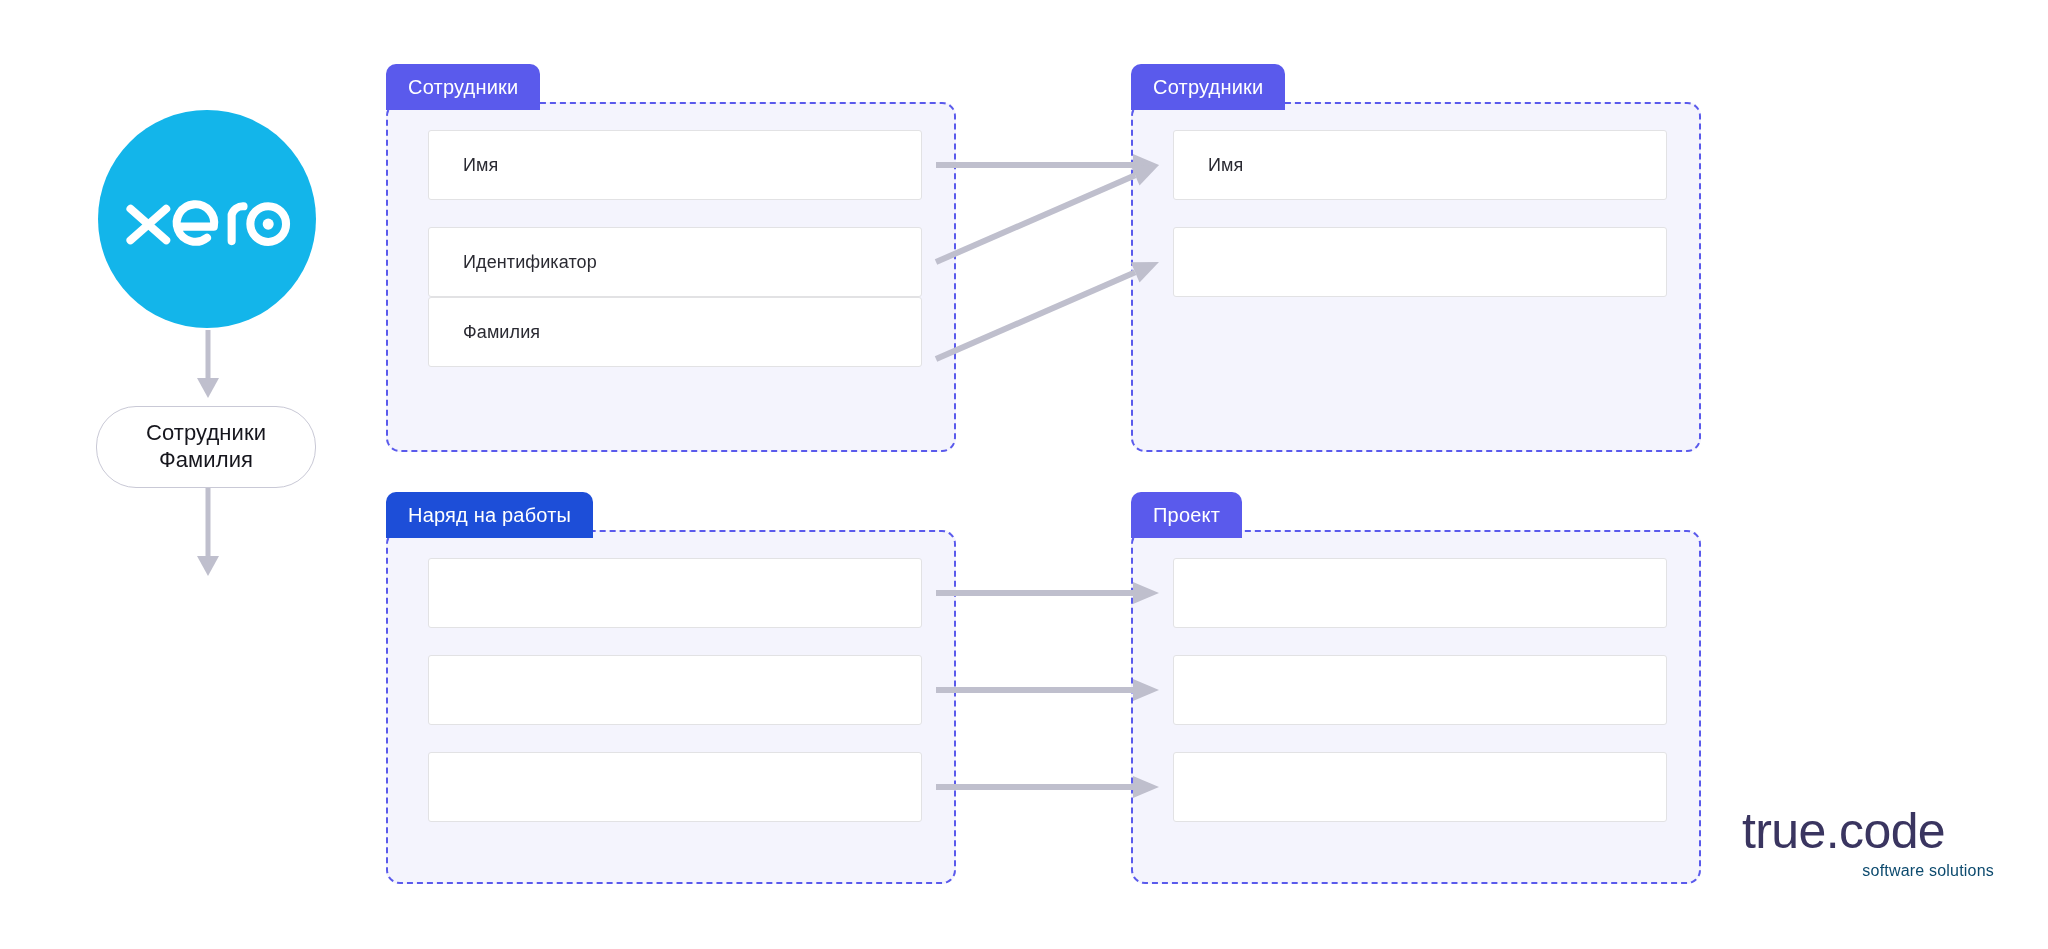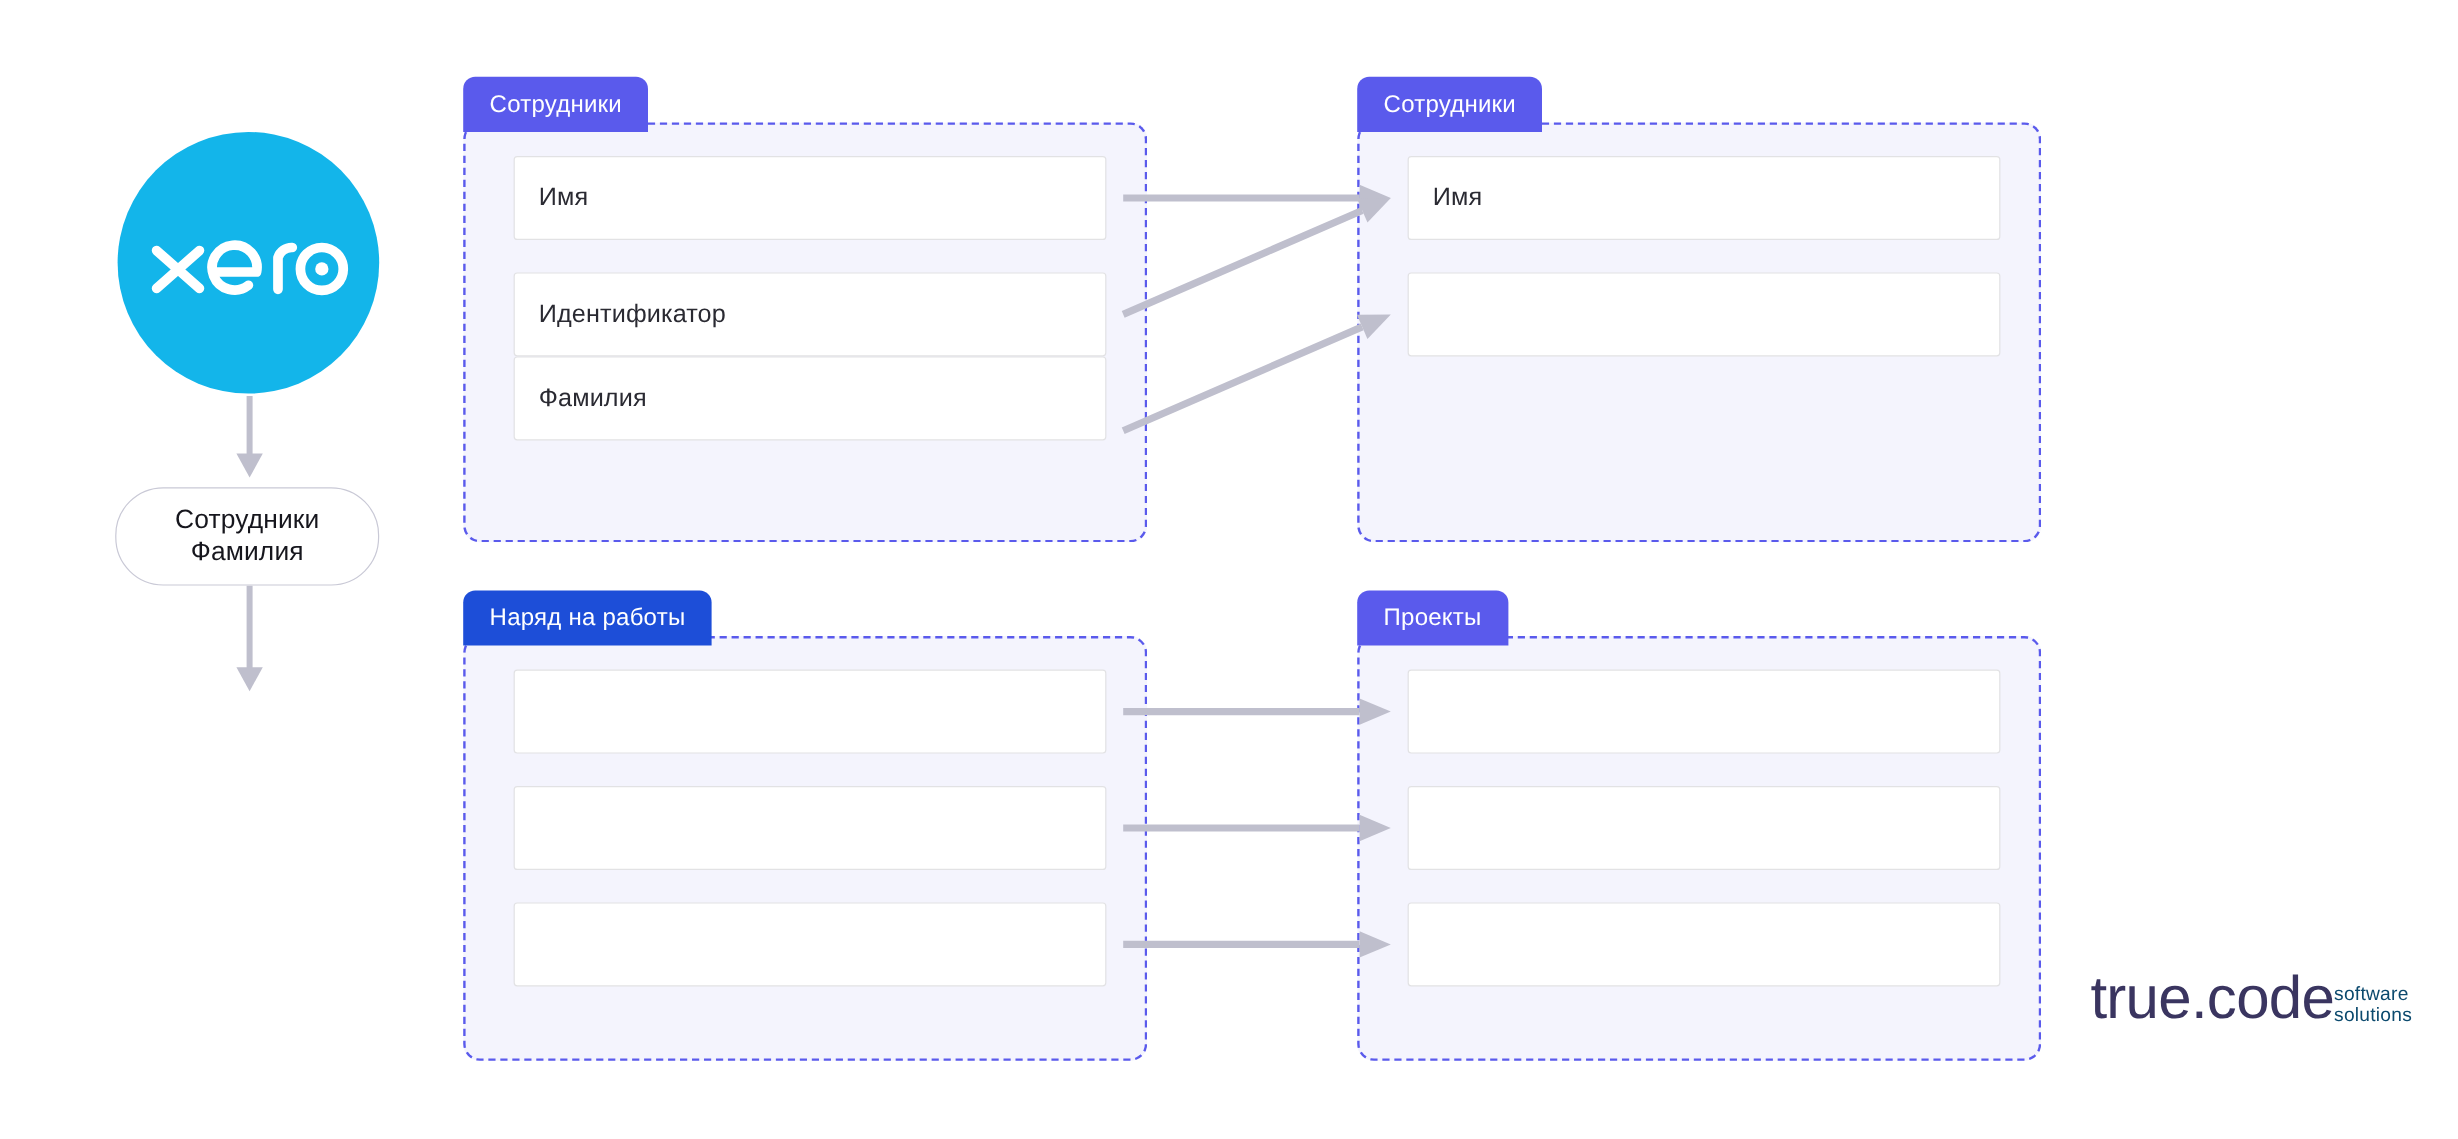--- a/index.html
+++ b/index.html
@@ -62,32 +62,32 @@
     z-index:2;
     padding:28px 34px 28px 42px;
     box-sizing:border-box;
     display:flex;flex-direction:column;
   }
   .field{
     background:#ffffff;
     border:1.5px solid #e2e2e4;
     border-radius:3px;
     display:flex;align-items:center;
-    padding-left:20px;
+    padding-left:34px;
     box-sizing:border-box;
-    color:#2a2a32;font-size:21px;letter-spacing:.1px;
+    color:#2a2a32;font-size:18px;letter-spacing:.1px;
   }
 
   
   .arrows{position:absolute;left:0;top:0;width:2048px;height:949px;z-index:4;pointer-events:none;}
 
   
   .tc-logo{
     position:absolute;left:1742px;top:806px;width:252px;
-    display:flex;align-items:flex-start;
+    display:flex;flex-direction:column;align-items:flex-start;
   }
   .tc-main{font-size:50px;letter-spacing:-.6px;line-height:1;}
   .tc-sub{font-size:16px;letter-spacing:.2px;align-self:flex-end;margin-top:6px;}
 </style>
 </head>
 <body style="background: rgb(255, 255, 255);">
 
 <div class="canvas">
 
   <div class="xero-circle" id="xero-circle" style="background: rgb(19, 181, 234);">
@@ -158,21 +158,21 @@
         <div class="field" style="height: 70px; margin-bottom: 27px;">
           <span></span>
         </div>
         <div class="field" style="height: 70px; margin-bottom: 0px;">
           <span></span>
         </div>
       </div>
   </div>
 
   <div class="panel" id="panel-3" style="left: 1131px; top: 492px; width: 570px; height: 392px;">
-    <div class="panel-tab" style="background: rgb(90, 90, 236);">Проекты</div>
+    <div class="panel-tab" style="background: rgb(90, 90, 236);">Проект</div>
     <div class="panel-body" style="background: rgb(244, 244, 253); border-color: rgb(90, 90, 236);"></div>
     <div class="panel-fields">
         <div class="field" style="height: 70px; margin-bottom: 27px;">
           <span></span>
         </div>
         <div class="field" style="height: 70px; margin-bottom: 27px;">
           <span></span>
         </div>
         <div class="field" style="height: 70px; margin-bottom: 0px;">
           <span></span>

